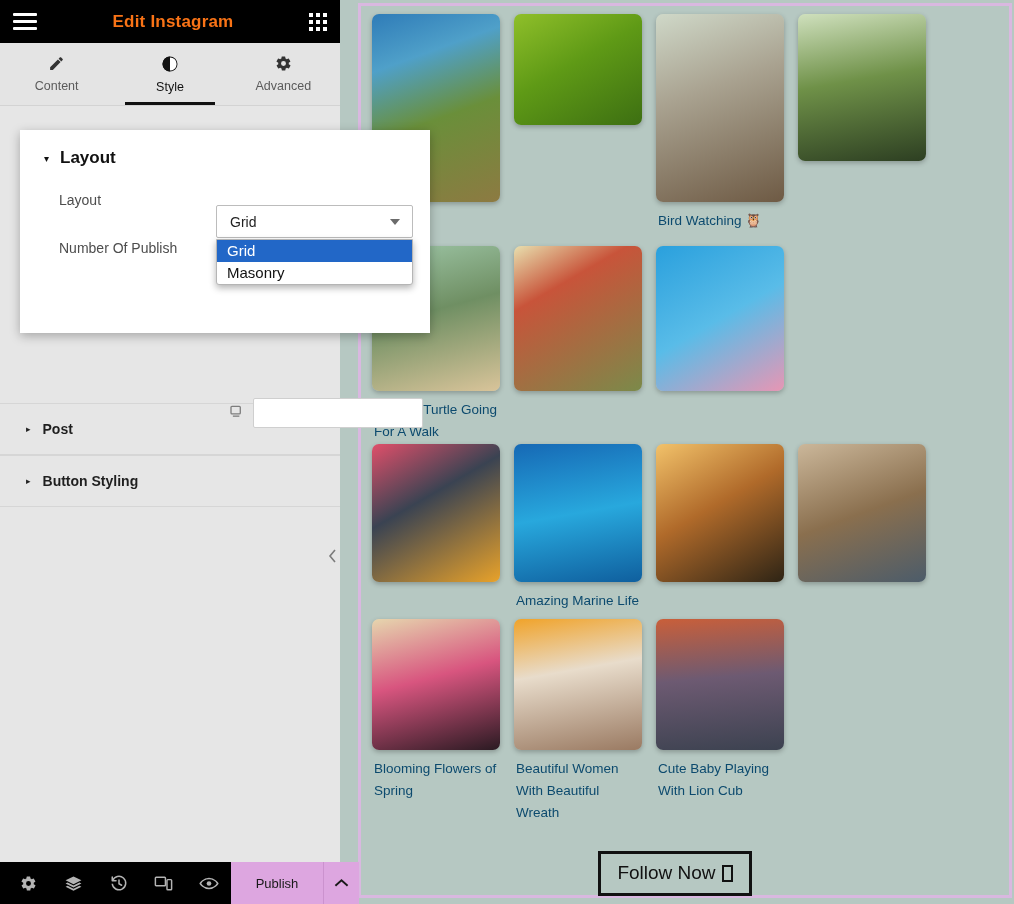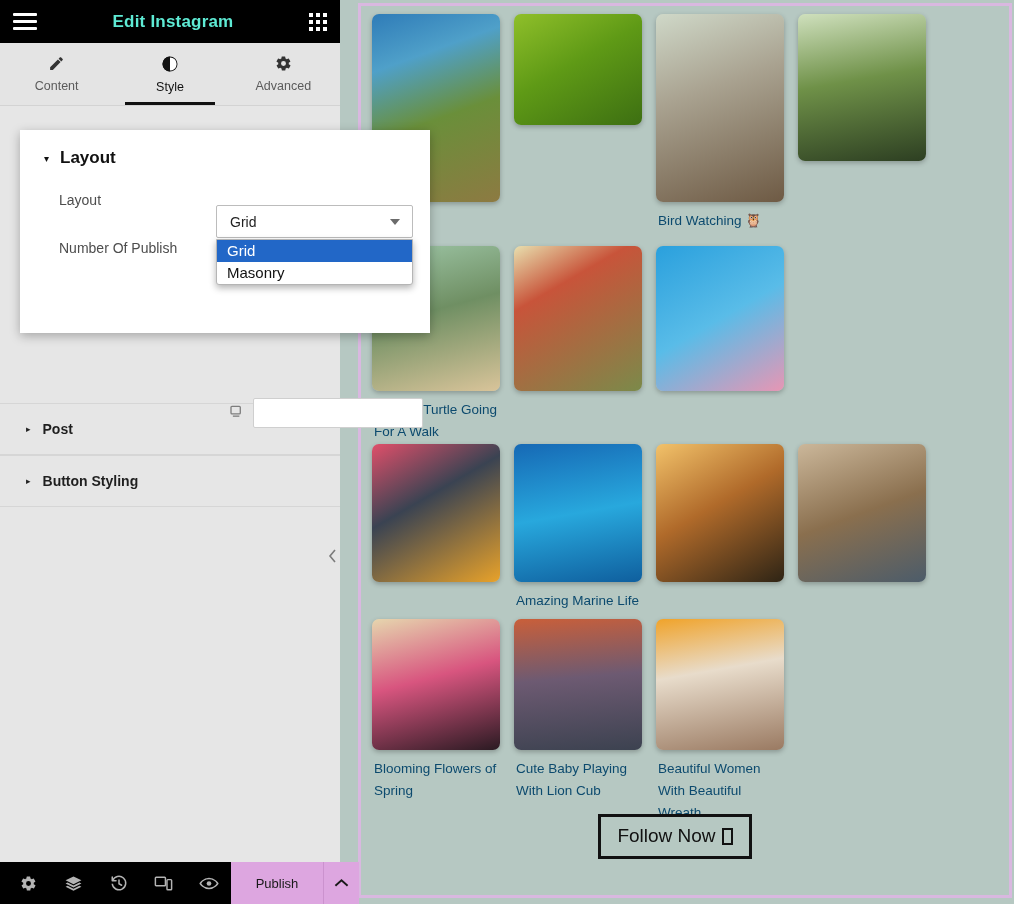--- a/index.html
+++ b/index.html
@@ -20,21 +20,21 @@
     z-index: 20;
   }
   .panel-header {
     height: 43px; background: #000;
     display: flex; align-items: center; justify-content: space-between;
     padding: 0 13px; flex: 0 0 43px;
   }
   .hamburger { width: 24px; display: flex; flex-direction: column; gap: 4px; cursor: pointer; }
   .hamburger i { display: block; height: 3px; background: #fff; border-radius: 1px; }
   .panel-title {
-    color: #5eead4; font-size: 17px; font-weight: bold; letter-spacing: .2px;
+    color: #f97316; font-size: 17px; font-weight: bold; letter-spacing: .2px;
   }
   .grid-dots { display: grid; grid-template-columns: repeat(3, 4px); gap: 3px; cursor: pointer; }
   .grid-dots i { width: 4px; height: 4px; background: #fff; display: block; }
 
   .tabs {
     height: 63px; background: #e4e4e4; display: flex;
     border-bottom: 1px solid #d3d3d3; flex: 0 0 63px; text-align: center;
   }
   .tab {
     flex: 1; display: flex; flex-direction: column;
@@ -381,31 +381,31 @@
               <div class="thumb" title="thick rope knot" style="height: 138px; background: linear-gradient(160deg, rgb(203, 183, 154) 0%, rgb(138, 111, 78) 50%, rgb(76, 92, 106) 100%);"></div>
               <div class="cap"></div>
             </div>
           </div>
           <div class="grid-row" style="position: absolute; top: 613px; left: 0px;">
             <div class="cell">
               <div class="thumb" title="pink cosmos flowers at sunset" style="height: 131px; background: linear-gradient(165deg, rgb(230, 214, 174) 0%, rgb(216, 85, 127) 45%, rgb(42, 26, 34) 100%);"></div>
               <div class="cap">Blooming Flowers of Spring</div>
             </div>
             <div class="cell">
+              <div class="thumb" title="woman wearing a flower wreath" style="height: 131px; background: linear-gradient(170deg, rgb(240, 163, 42) 0%, rgb(232, 220, 203) 40%, rgb(154, 122, 98) 100%);"></div>
+              <div class="cap">Beautiful Women With Beautiful Wreath</div>
+            </div>
+            <div class="cell">
               <div class="thumb" title="toddler walking on a path at sunset" style="height: 131px; background: linear-gradient(175deg, rgb(201, 95, 58) 0%, rgb(109, 90, 114) 45%, rgb(60, 66, 80) 100%);"></div>
               <div class="cap">Cute Baby Playing With Lion Cub</div>
             </div>
             <div class="cell">
-              <div class="thumb" title="woman wearing a flower wreath" style="height: 131px; background: linear-gradient(170deg, rgb(240, 163, 42) 0%, rgb(232, 220, 203) 40%, rgb(154, 122, 98) 100%);"></div>
-              <div class="cap">Beautiful Women With Beautiful Wreath</div>
-            </div>
-            <div class="cell">
               <div class="cap"></div>
             </div>
           </div>
-          <div class="followwrap" style="position: absolute; top: 798px; left: 0px; width: 620px;">
+          <div class="followwrap" style="position: absolute; top: 835px; left: 0px; width: 620px;">
             <button class="follow-btn"><span>Follow Now</span><span class="tofu"></span></button>
           </div>
         </div>
     </div>
   </div>
 
 </div>
 
 </body></html>

